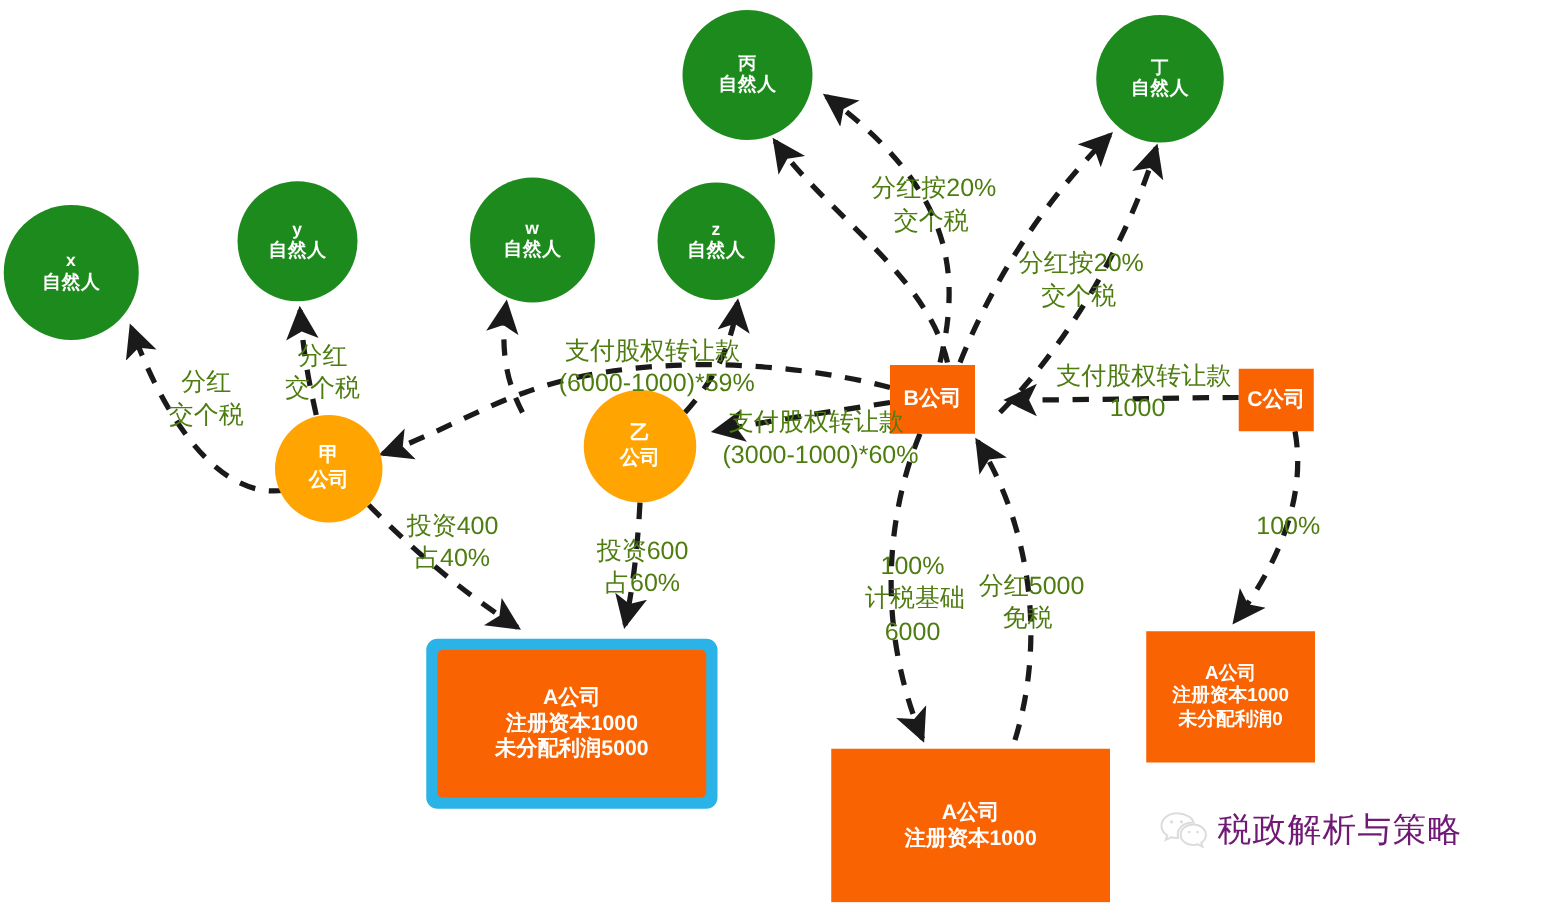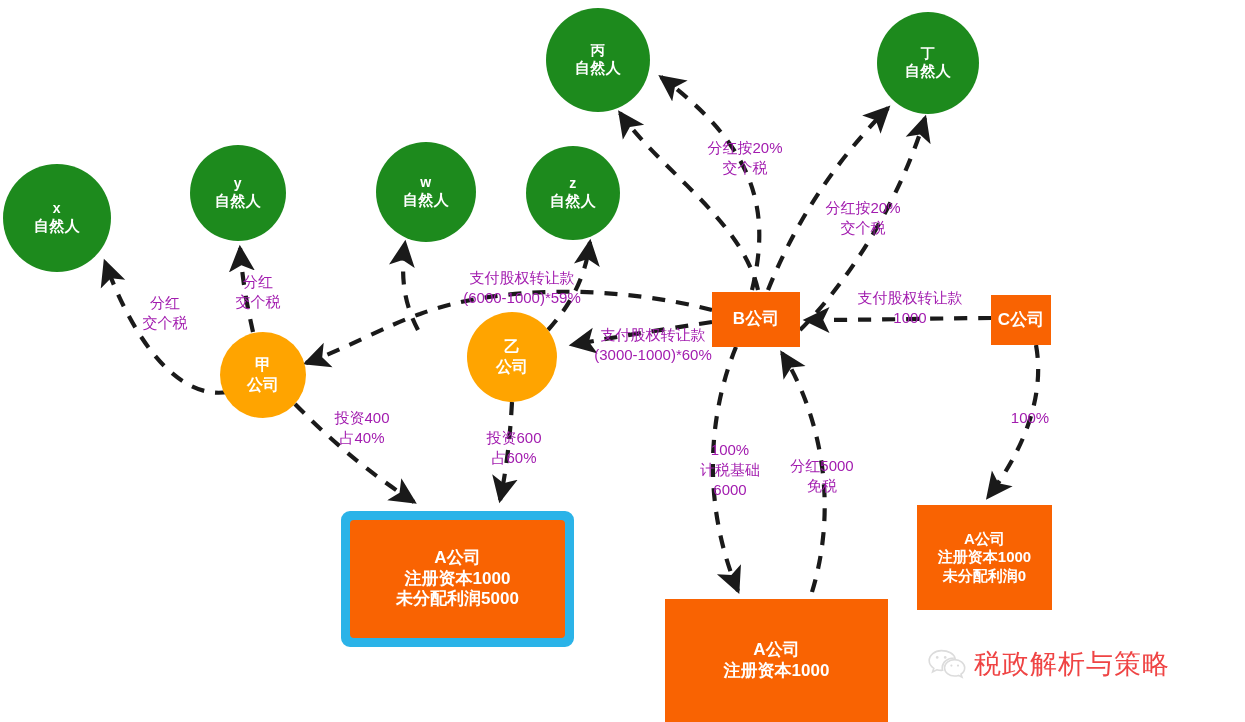--- a/index.html
+++ b/index.html
@@ -66,41 +66,41 @@
     height: 100%;
     background: #f96302;
     display: flex;
     flex-direction: column;
     align-items: center;
     justify-content: center;
     border-radius: 4px;
   }
   .edge-label {
     position: absolute;
-    color: #a21caf;
-    font-size: 15px;
+    color: #4d7c0f;
+    font-size: 20px;
     line-height: 1.32;
     text-align: center;
     white-space: nowrap;
     z-index: 4;
     font-family: "Liberation Sans", "DejaVu Sans", sans-serif;
   }
   .edge-label span { display: block; }
   #watermark {
     position: absolute;
     display: flex;
     align-items: center;
     gap: 8px;
     color: #d9d9d9;
     font-size: 27px;
     letter-spacing: 1px;
     z-index: 5;
     user-select: none;
   }
-  #watermark .wm-text { color: #ef4444; }
+  #watermark .wm-text { color: #701a75; }
 </style>
 </head>
 <body>
 
 <div id="stage">
 
   <svg id="edges" viewBox="0 0 1245 722" xmlns="http://www.w3.org/2000/svg">
     <defs>
       <marker id="ah" markerWidth="7" markerHeight="7" refX="5.6" refY="3.2" orient="auto" markerUnits="strokeWidth">
         <path d="M0,0.1 L6.4,3.2 L0,6.3 L1.5,3.2 Z" fill="#1a1a1a"></path>
@@ -176,21 +176,21 @@
   <div class="node circle-co" style="left:220px; top:332px; width:86px; height:86px; background:#ffa400;">
     <span class="l1">甲</span>
     <span class="l2">公司</span>
   </div>
 
   <div class="node circle-co" style="left:467px; top:312px; width:90px; height:90px; background:#ffa400;">
     <span class="l1">乙</span>
     <span class="l2">公司</span>
   </div>
 
-  <div class="node rect-co" style="left:712px; top:292px; width:88px; height:55px; background:#f96302;">
+  <div class="node rect-co" style="left:712px; top:292px; width:68px; height:55px; background:#f96302;">
     <span class="l1">B公司</span>
   </div>
 
   <div class="node rect-co" style="left:991px; top:295px; width:60px; height:50px; background:#f96302;">
     <span class="l1">C公司</span>
   </div>
 
   <div class="node rect-co boxed" style="left:341px; top:511px; width:233px; height:136px;">
     <div class="inner">
       <span class="l1">A公司</span>

